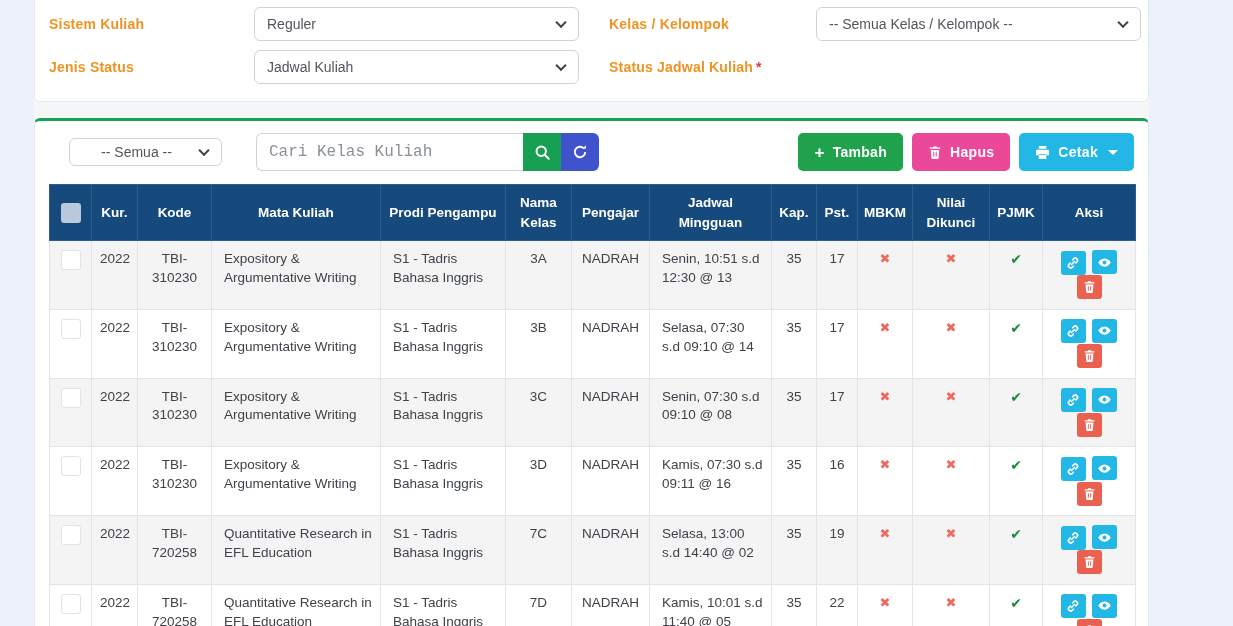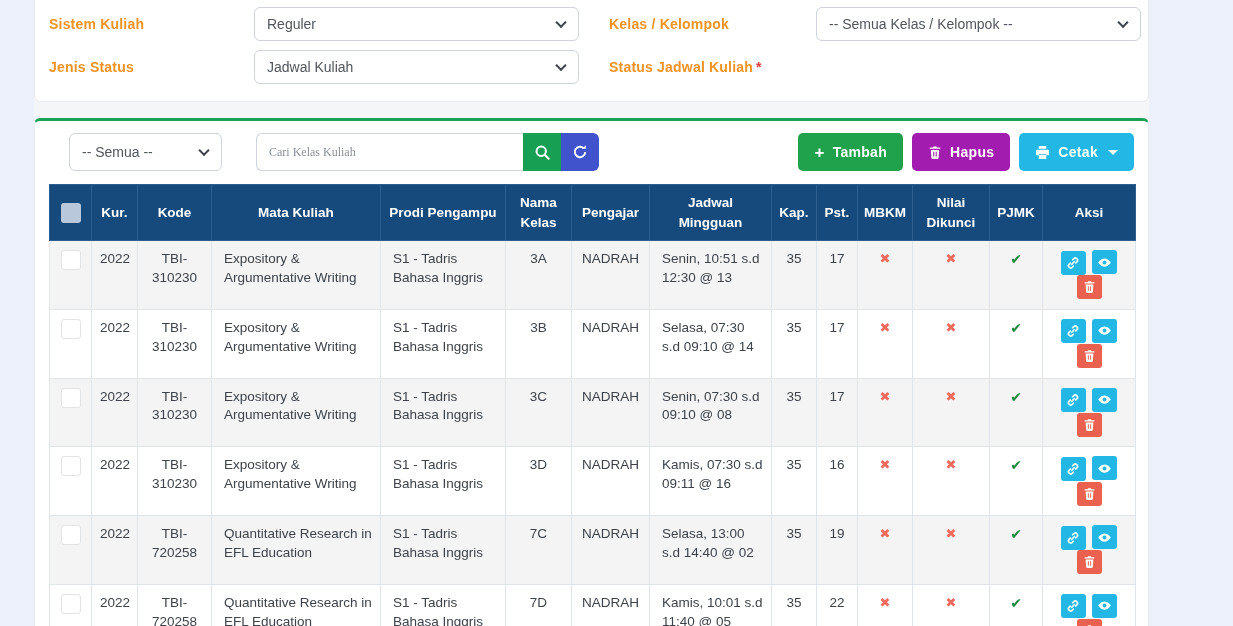--- a/index.html
+++ b/index.html
@@ -39,38 +39,38 @@
     position:absolute; right:14px; top:50%; width:8px; height:8px;
     border-right:2px solid #3d4349; border-bottom:2px solid #3d4349;
     transform:translateY(-70%) rotate(45deg); pointer-events:none;
   }
   
   .table-card {
     margin-top:16px; border-top:3px solid #17a257; padding:12px 14px 12px 14px;
   }
   .toolbar { display:flex; align-items:center; }
   .toolbar .sel.small { width:153px; }
-  .toolbar .sel.small select { height:38px; }
+  .toolbar .sel.small select { height:28px;text-align:center; }
   .search-group { display:flex; margin-left:34px; height:38px; }
   .search-input {
     width:267px; height:38px; border:1px solid #ced4da; border-right:none;
-    border-radius:6px 0 0 6px; padding:0 12px; font-family:Liberation Serif, serif;
-    font-size:12px; color:#51565c; outline:none;
+    border-radius:6px 0 0 6px; padding:0 12px; font-family:Liberation Mono, monospace;
+    font-size:16px; color:#51565c; outline:none;
   }
   .search-input::placeholder { color:#8a9097; }
   .btn { border:none; cursor:pointer; font-family:inherit; display:inline-flex; align-items:center; justify-content:center; }
   .btn-search { width:38px; height:38px; background:#17a053; }
   .btn-refresh { width:38px; height:38px; background:#4053cd; border-radius:0 6px 6px 0; }
   .right-btns { margin-left:auto; display:flex; gap:9px; }
   .pill {
     height:38px; border-radius:5px; color:#fff; font-weight:bold; font-size:14px;
     padding:0 16px; display:inline-flex; align-items:center; gap:8px; letter-spacing:.3px;
   }
   .pill.add { background:#20a24c; }
-  .pill.del { background:#a21caf; }
+  .pill.del { background:#ec4899; }
   .pill.print { background:#23b7e5; }
   .plus-glyph { font-size:17px; font-weight:bold; line-height:1; }
   .caret { width:0; height:0; border-left:5px solid transparent; border-right:5px solid transparent; border-top:5px solid #fff; margin-left:2px; }
   
   .tbl-wrap { margin-top:13px; }
   table { border-collapse:collapse; width:1086px; table-layout:fixed; border-bottom:4px solid #164a7d; }
   thead th {
     background:#164a7d; color:#fff; font-weight:bold; font-size:13.5px;
     padding:8px 5px; height:56px; text-align:center; vertical-align:middle;
     border:1px solid #2c5f90; line-height:1.45;

